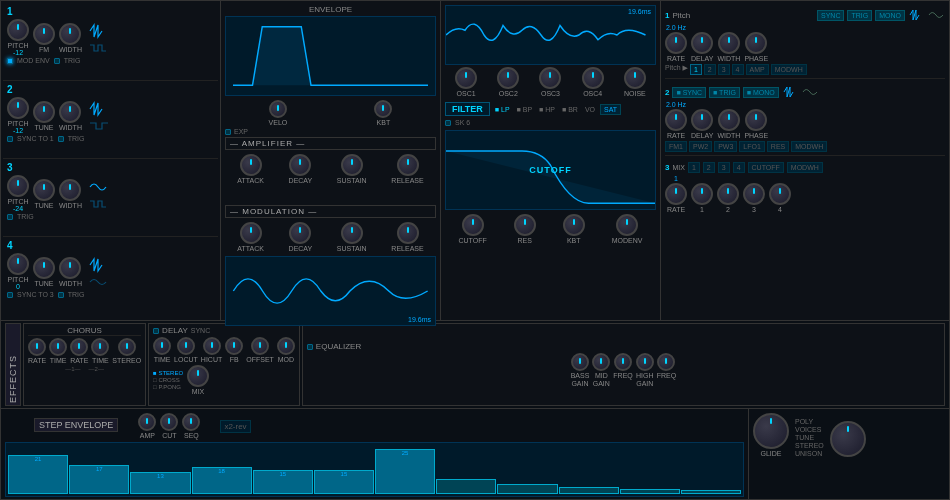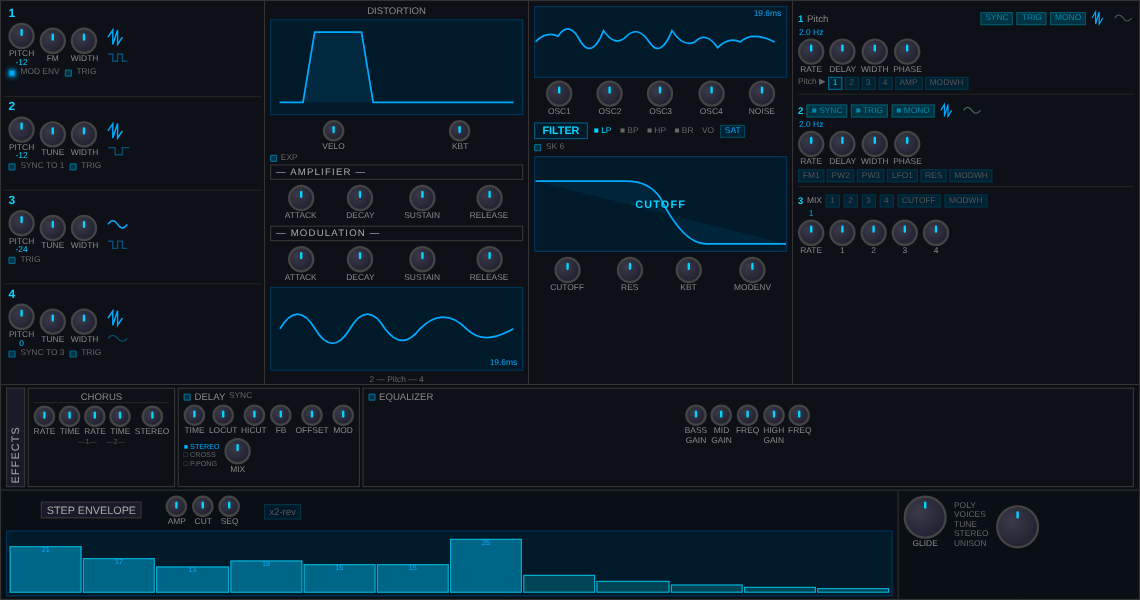--- a/index.html
+++ b/index.html
@@ -543,21 +543,21 @@
           <span class="led-indicator"></span>
           <span style="font-size:7px; color:#666;">SYNC TO 3</span>
           <span class="led-indicator"></span>
           <span style="font-size:7px; color:#666;">TRIG</span>
         </div>
       </div>
     </div>
 
     <div class="env-section">
 
-      <div style="text-align:center; font-size:8px; color:#888; margin-bottom:2px;">DISTORTION</div>
+      <div style="text-align:center; font-size:8px; color:#888; margin-bottom:2px;">ENVELOPE</div>
       <div class="env-display">
         <svg class="waveform-svg" viewBox="0 0 200 80">
           <polyline points="0,70 20,70 30,10 70,10 80,70 200,70" stroke="#00aaff" stroke-width="1.5" fill="rgba(0,100,150,0.2)"></polyline>
         </svg>
       </div>
       <div class="knob-row">
         <div class="knob-group">
           <div class="knob knob-tiny"></div>
           <div class="knob-label">VELO</div>
         </div>
@@ -582,21 +582,21 @@
         </div>
         <div class="knob-group">
           <div class="knob knob-small"></div>
           <div class="knob-label">SUSTAIN</div>
         </div>
         <div class="knob-group">
           <div class="knob knob-small"></div>
           <div class="knob-label">RELEASE</div>
         </div>
       </div>
-      <div class="section-title" style="margin-top:4px;">— MODULATION —</div>
+      <div class="section-title" style="margin-top:21px;">— MODULATION —</div>
       <div class="knob-row" style="margin-top:4px;">
         <div class="knob-group">
           <div class="knob knob-small"></div>
           <div class="knob-label">ATTACK</div>
         </div>
         <div class="knob-group">
           <div class="knob knob-small"></div>
           <div class="knob-label">DECAY</div>
         </div>
         <div class="knob-group">
@@ -899,21 +899,21 @@
         </div>
         <div class="knob-group">
           <div class="knob knob-small"></div>
           <div class="knob-label">MIX</div>
         </div>
       </div>
     </div>
 
 
 
-    <div class="equalizer-block" style="flex:1;">
+    <div class="equalizer-block" style="flex:1;justify-content:center;">
       <div style="display:flex; align-items:center; gap:3px; margin-bottom:2px;">
         <span class="led-indicator"></span>
         <span class="effect-name" style="border:none; margin:0;">EQUALIZER</span>
       </div>
       <div class="effect-knobs">
         <div class="knob-group">
           <div class="knob knob-tiny"></div>
           <div class="knob-label">BASS</div>
           <div class="knob-label">GAIN</div>
         </div>

